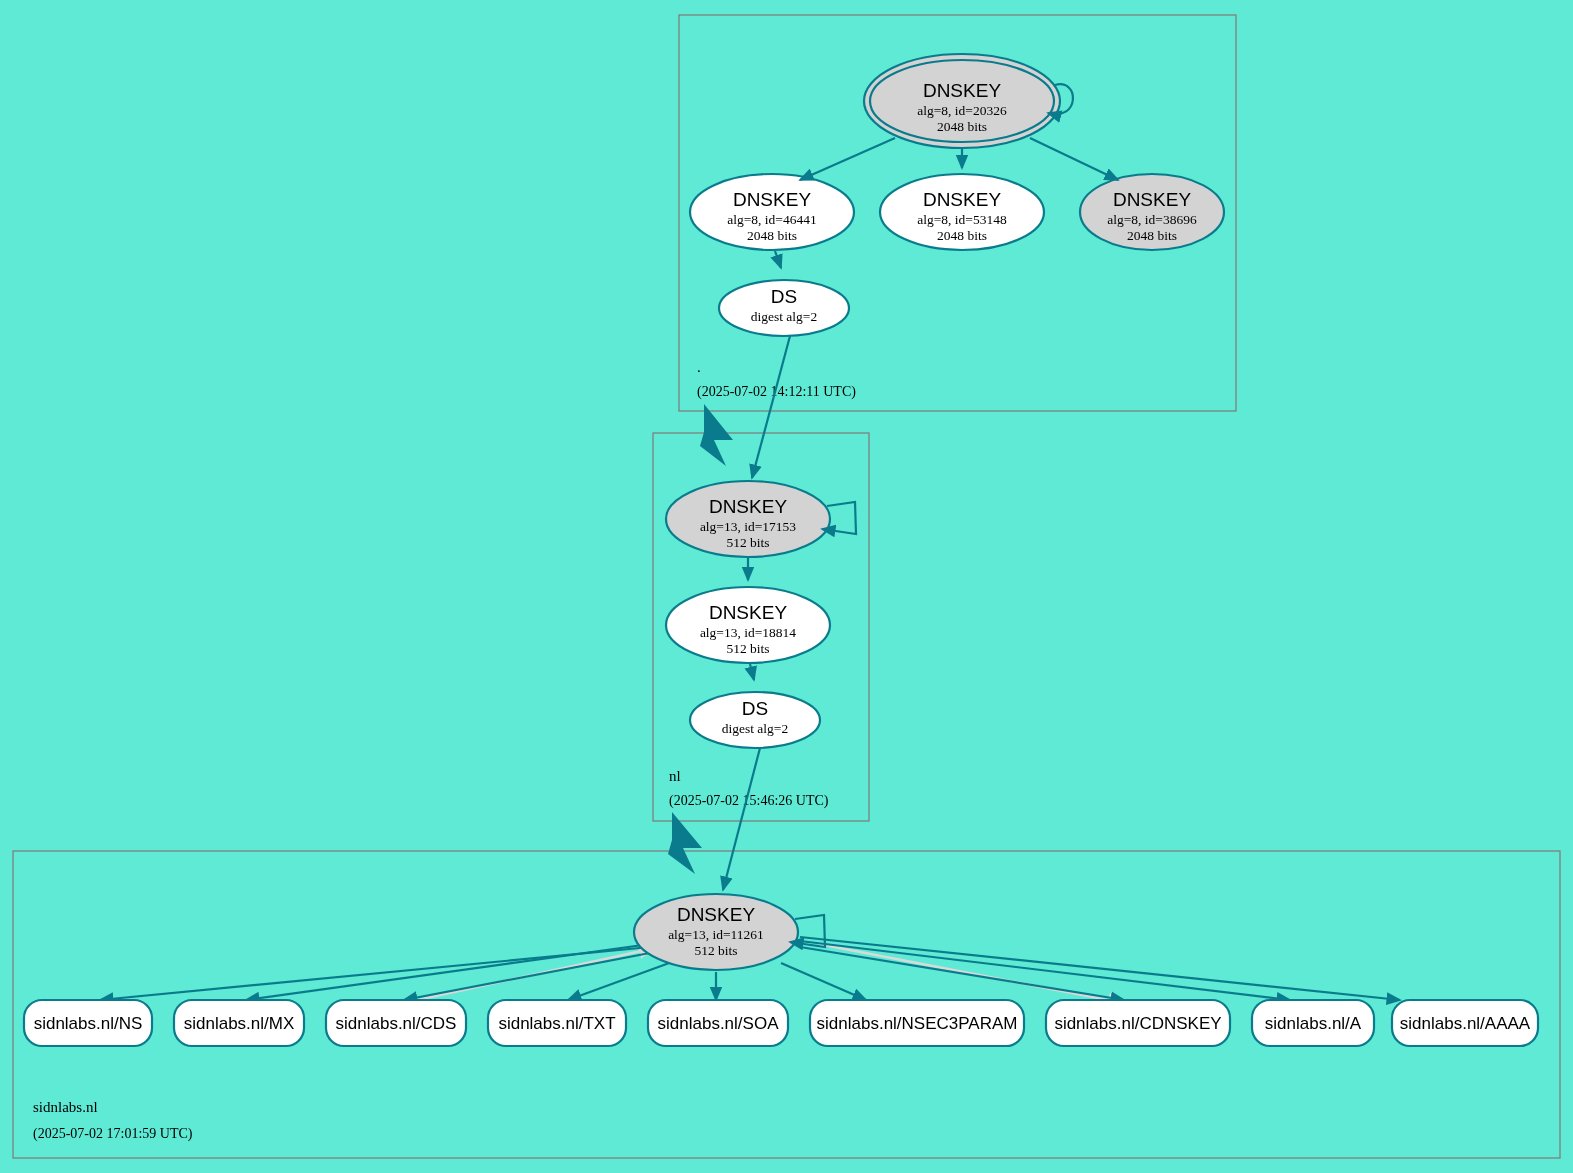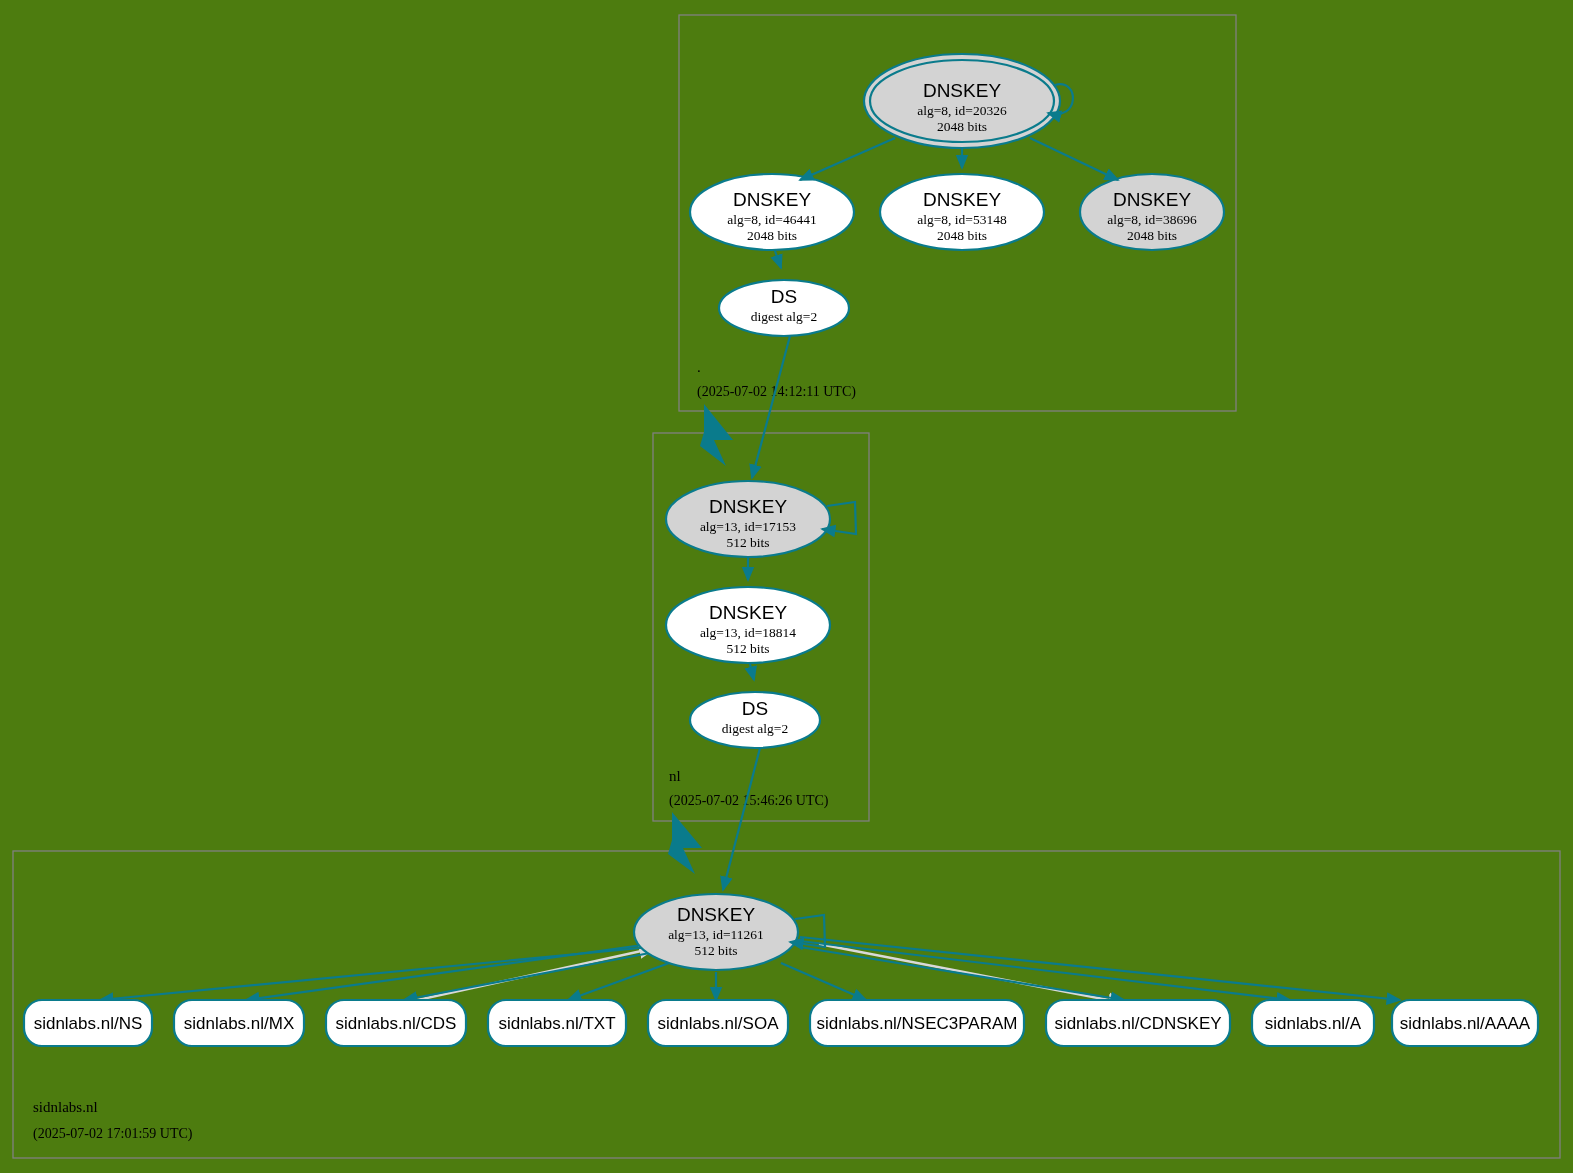--- a/index.html
+++ b/index.html
@@ -4,21 +4,21 @@
 <style>
   html, body {
     margin: 0;
     padding: 0;
     background: #ffffff;
   }
   #canvas {
     position: relative;
     width: 1573px;
     height: 1173px;
-    background: #4d7c0f;
+    background: #5eead4;
     font-family: "Liberation Sans", sans-serif;
     overflow: hidden;
   }
   svg.graph {
     position: absolute;
     left: 0;
     top: 0;
     width: 1573px;
     height: 1173px;
   }

